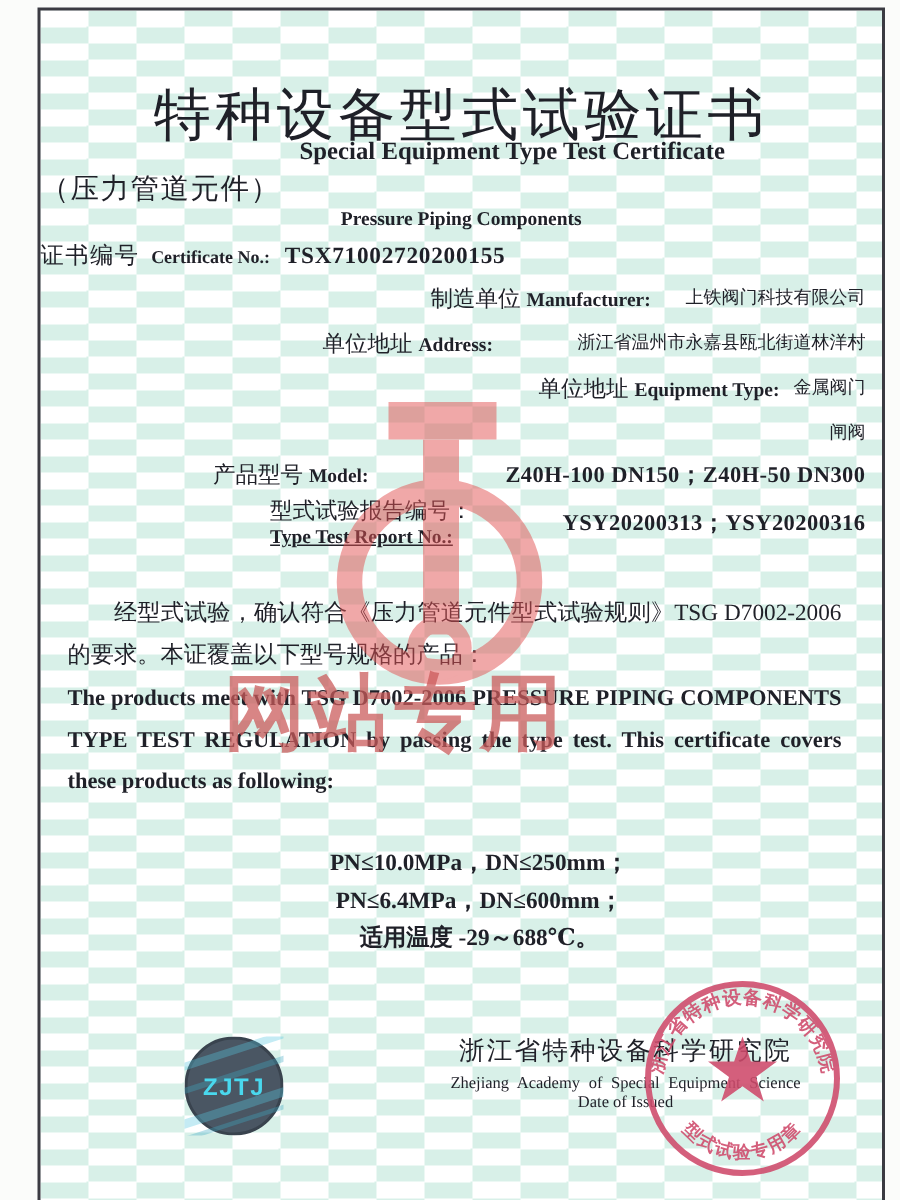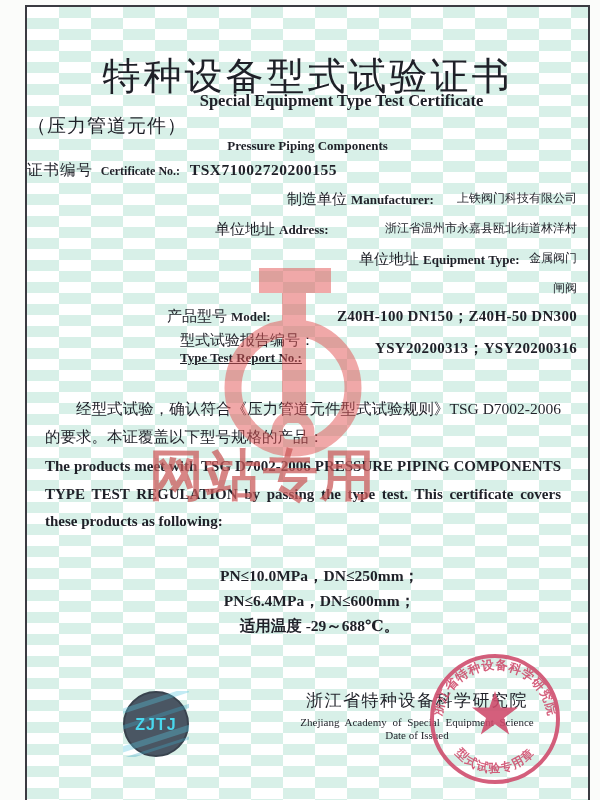--- a/index.html
+++ b/index.html
@@ -92,21 +92,21 @@
   </div>
   <div class="frow" style="top:243px">
     <span class="lab"><span class="zh">单位地址</span><span class="en">Equipment Type:</span></span>
     <span class="val">金属阀门</span>
   </div>
   <div class="frow" style="top:273px">
     <span class="val">闸阀</span>
   </div>
   <div class="frow" style="top:300px">
     <span class="lab"><span class="zh">产品型号</span><span class="en">Model:</span></span>
-    <span class="val bold" style="">Z40H-100 DN150；Z40H-50 DN300</span>
+    <span class="val bold" style="margin-left:25px">Z40H-100 DN150；Z40H-50 DN300</span>
   </div>
   <div class="frow" style="top:324px;align-items:center">
     <span class="lab lab2">
         <span class="zh">型式试验报告编号：</span>
         <span class="en">Type Test Report No.:</span>
       </span>
     <span class="val bold" style="margin-left:25px">YSY20200313；YSY20200316</span>
   </div>
 
   <div class="para">

